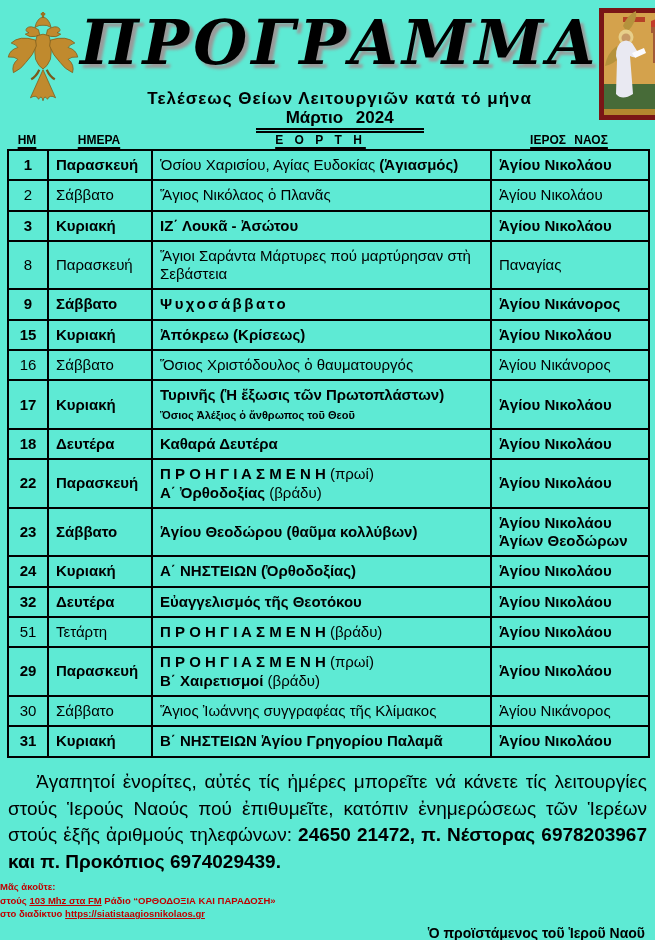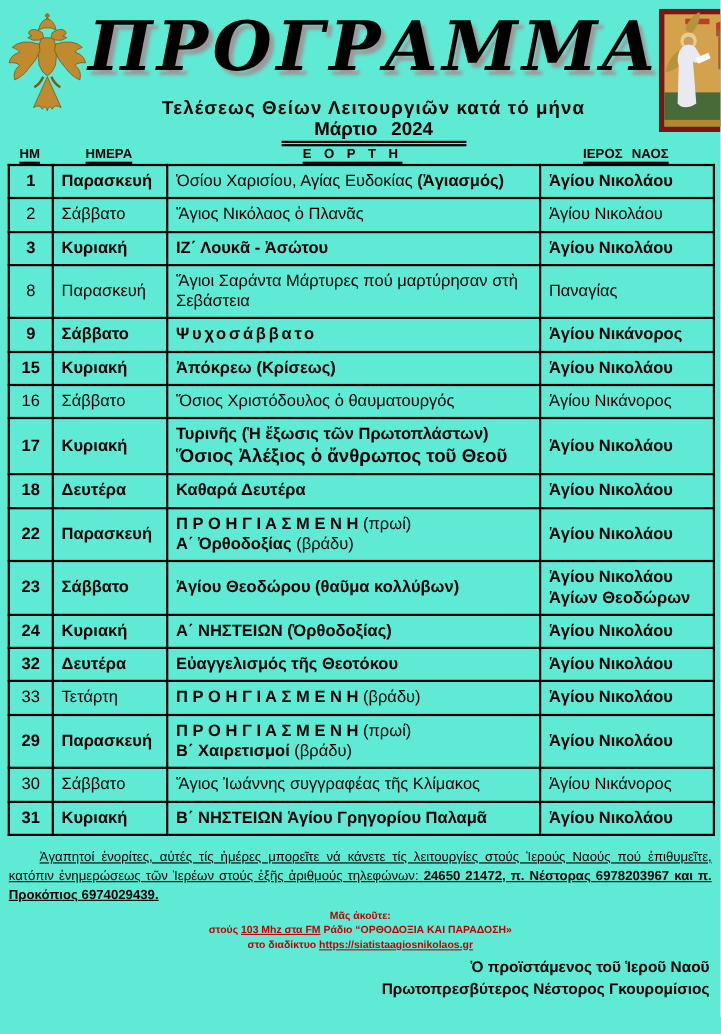--- a/index.html
+++ b/index.html
@@ -36,24 +36,24 @@
   
   table.program{border-collapse:collapse;margin:2px 7px 0;width:641px;table-layout:fixed;font-size:15px;}
   table.program td{border:2px solid #000;padding:5px 7px;vertical-align:middle;line-height:1.22;}
   td.c-day{text-align:center;padding:5px 2px;}
   td.c-wd{padding-left:8px;}
   .b{font-weight:700;}
   td.c-church{white-space:pre-line;}
   .seg-n{font-weight:400;}
   .seg-b{font-weight:700;}
   .seg-bs{font-weight:700;letter-spacing:2.5px;}
-  .seg-bsm{font-weight:700;font-size:17px;}
-  
-  .note{margin:11px 8px 0 8px;font-size:12px;line-height:1.42;text-align:justify;text-indent:28px;text-decoration:underline;}
-  .radio{margin-top:4px;text-align:center;font-size:9.5px;font-weight:700;line-height:1.4;}
+  .seg-bsm{font-weight:700;font-size:11px;}
+  
+  .note{margin:11px 8px 0 8px;font-size:19px;line-height:1.42;text-align:justify;text-indent:28px;}
+  .radio{margin-top:4px;text-align:left;font-size:9.5px;font-weight:700;line-height:1.4;}
   .radio .u{text-decoration:underline;}
   .radio a{color:inherit;}
   .signature{margin:4px 10px 0 0;text-align:right;font-weight:700;font-size:14px;line-height:1.4;}
 </style>
 </head>
 <body>
 
 <div class="page">
 
   <div class="header">
@@ -191,21 +191,21 @@
           <td class="c-feast"><span class="seg-b">Α΄ ΝΗΣΤΕΙΩΝ  (Ὀρθοδοξίας)</span></td>
           <td class="c-church b">Ἁγίου Νικολάου</td>
         </tr>
         <tr>
           <td class="c-day b">32</td>
           <td class="c-wd b">Δευτέρα</td>
           <td class="c-feast"><span class="seg-b">Εὐαγγελισμός τῆς Θεοτόκου</span></td>
           <td class="c-church b">Ἁγίου Νικολάου</td>
         </tr>
         <tr>
-          <td class="c-day">33</td>
+          <td class="c-day">51</td>
           <td class="c-wd">Τετάρτη</td>
           <td class="c-feast"><span class="seg-b">Π Ρ Ο Η Γ Ι Α Σ Μ Ε Ν Η </span><span class="seg-n">(βράδυ)</span></td>
           <td class="c-church b">Ἁγίου Νικολάου</td>
         </tr>
         <tr>
           <td class="c-day b">29</td>
           <td class="c-wd b">Παρασκευή</td>
           <td class="c-feast"><span class="seg-b">Π Ρ Ο Η Γ Ι Α Σ Μ Ε Ν Η </span><span class="seg-n">(πρωί)</span><br><span class="seg-b">Β΄ Χαιρετισμοί </span><span class="seg-n">(βράδυ)</span></td>
           <td class="c-church b">Ἁγίου Νικολάου</td>
         </tr>

